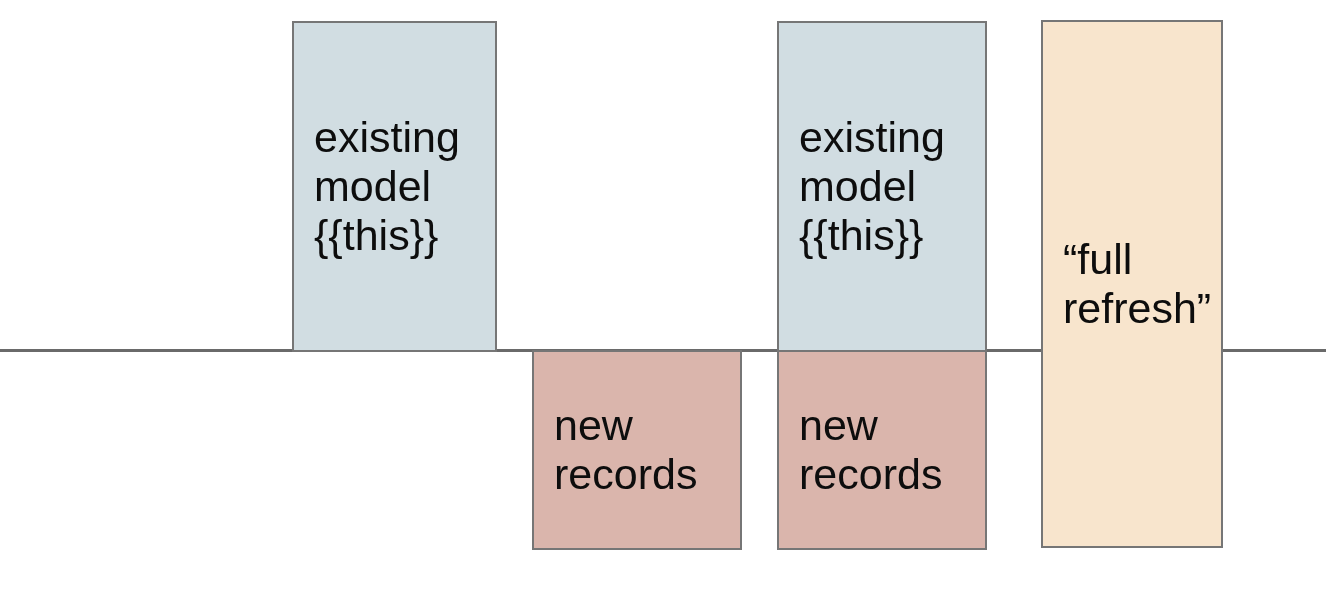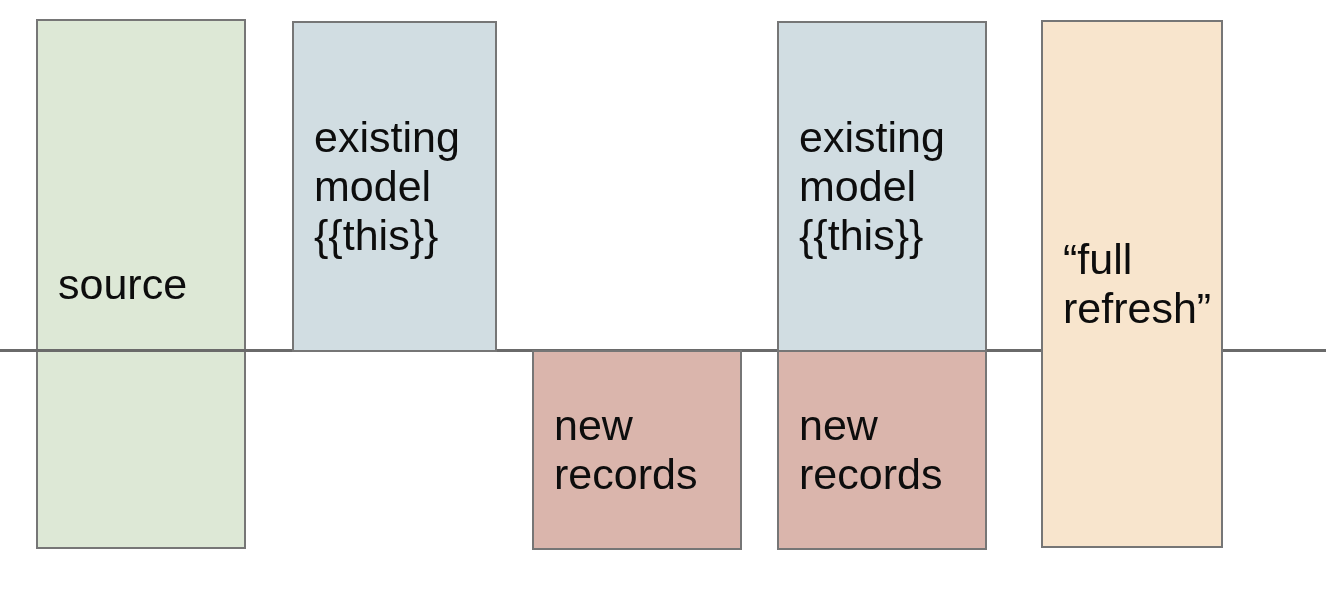--- a/index.html
+++ b/index.html
@@ -45,23 +45,20 @@
   #box-new-records-1   { left: 532px;  top: 350px; width: 210px; height: 200px; }
   #box-existing-2      { left: 777px;  top: 21px;  width: 210px; height: 331px; }
   #box-new-records-2   { left: 777px;  top: 350px; width: 210px; height: 200px; }
   #box-full-refresh    { left: 1041px; top: 20px;  width: 182px; height: 528px; }
 </style>
 </head>
 <body>
 
 <div class="canvas">
 
-  <div class="box" id="box-source" style="background: rgb(221, 232, 214);">
-    <span class="label">source</span>
-  </div>
 
   <div class="hline"></div>
 
   <div class="box" id="box-existing-1" style="background: rgb(209, 221, 226);">
     <span class="label">existing
 model
 {{this}}</span>
   </div>
 
   <div class="box" id="box-new-records-1" style="background: rgb(218, 181, 172);">

